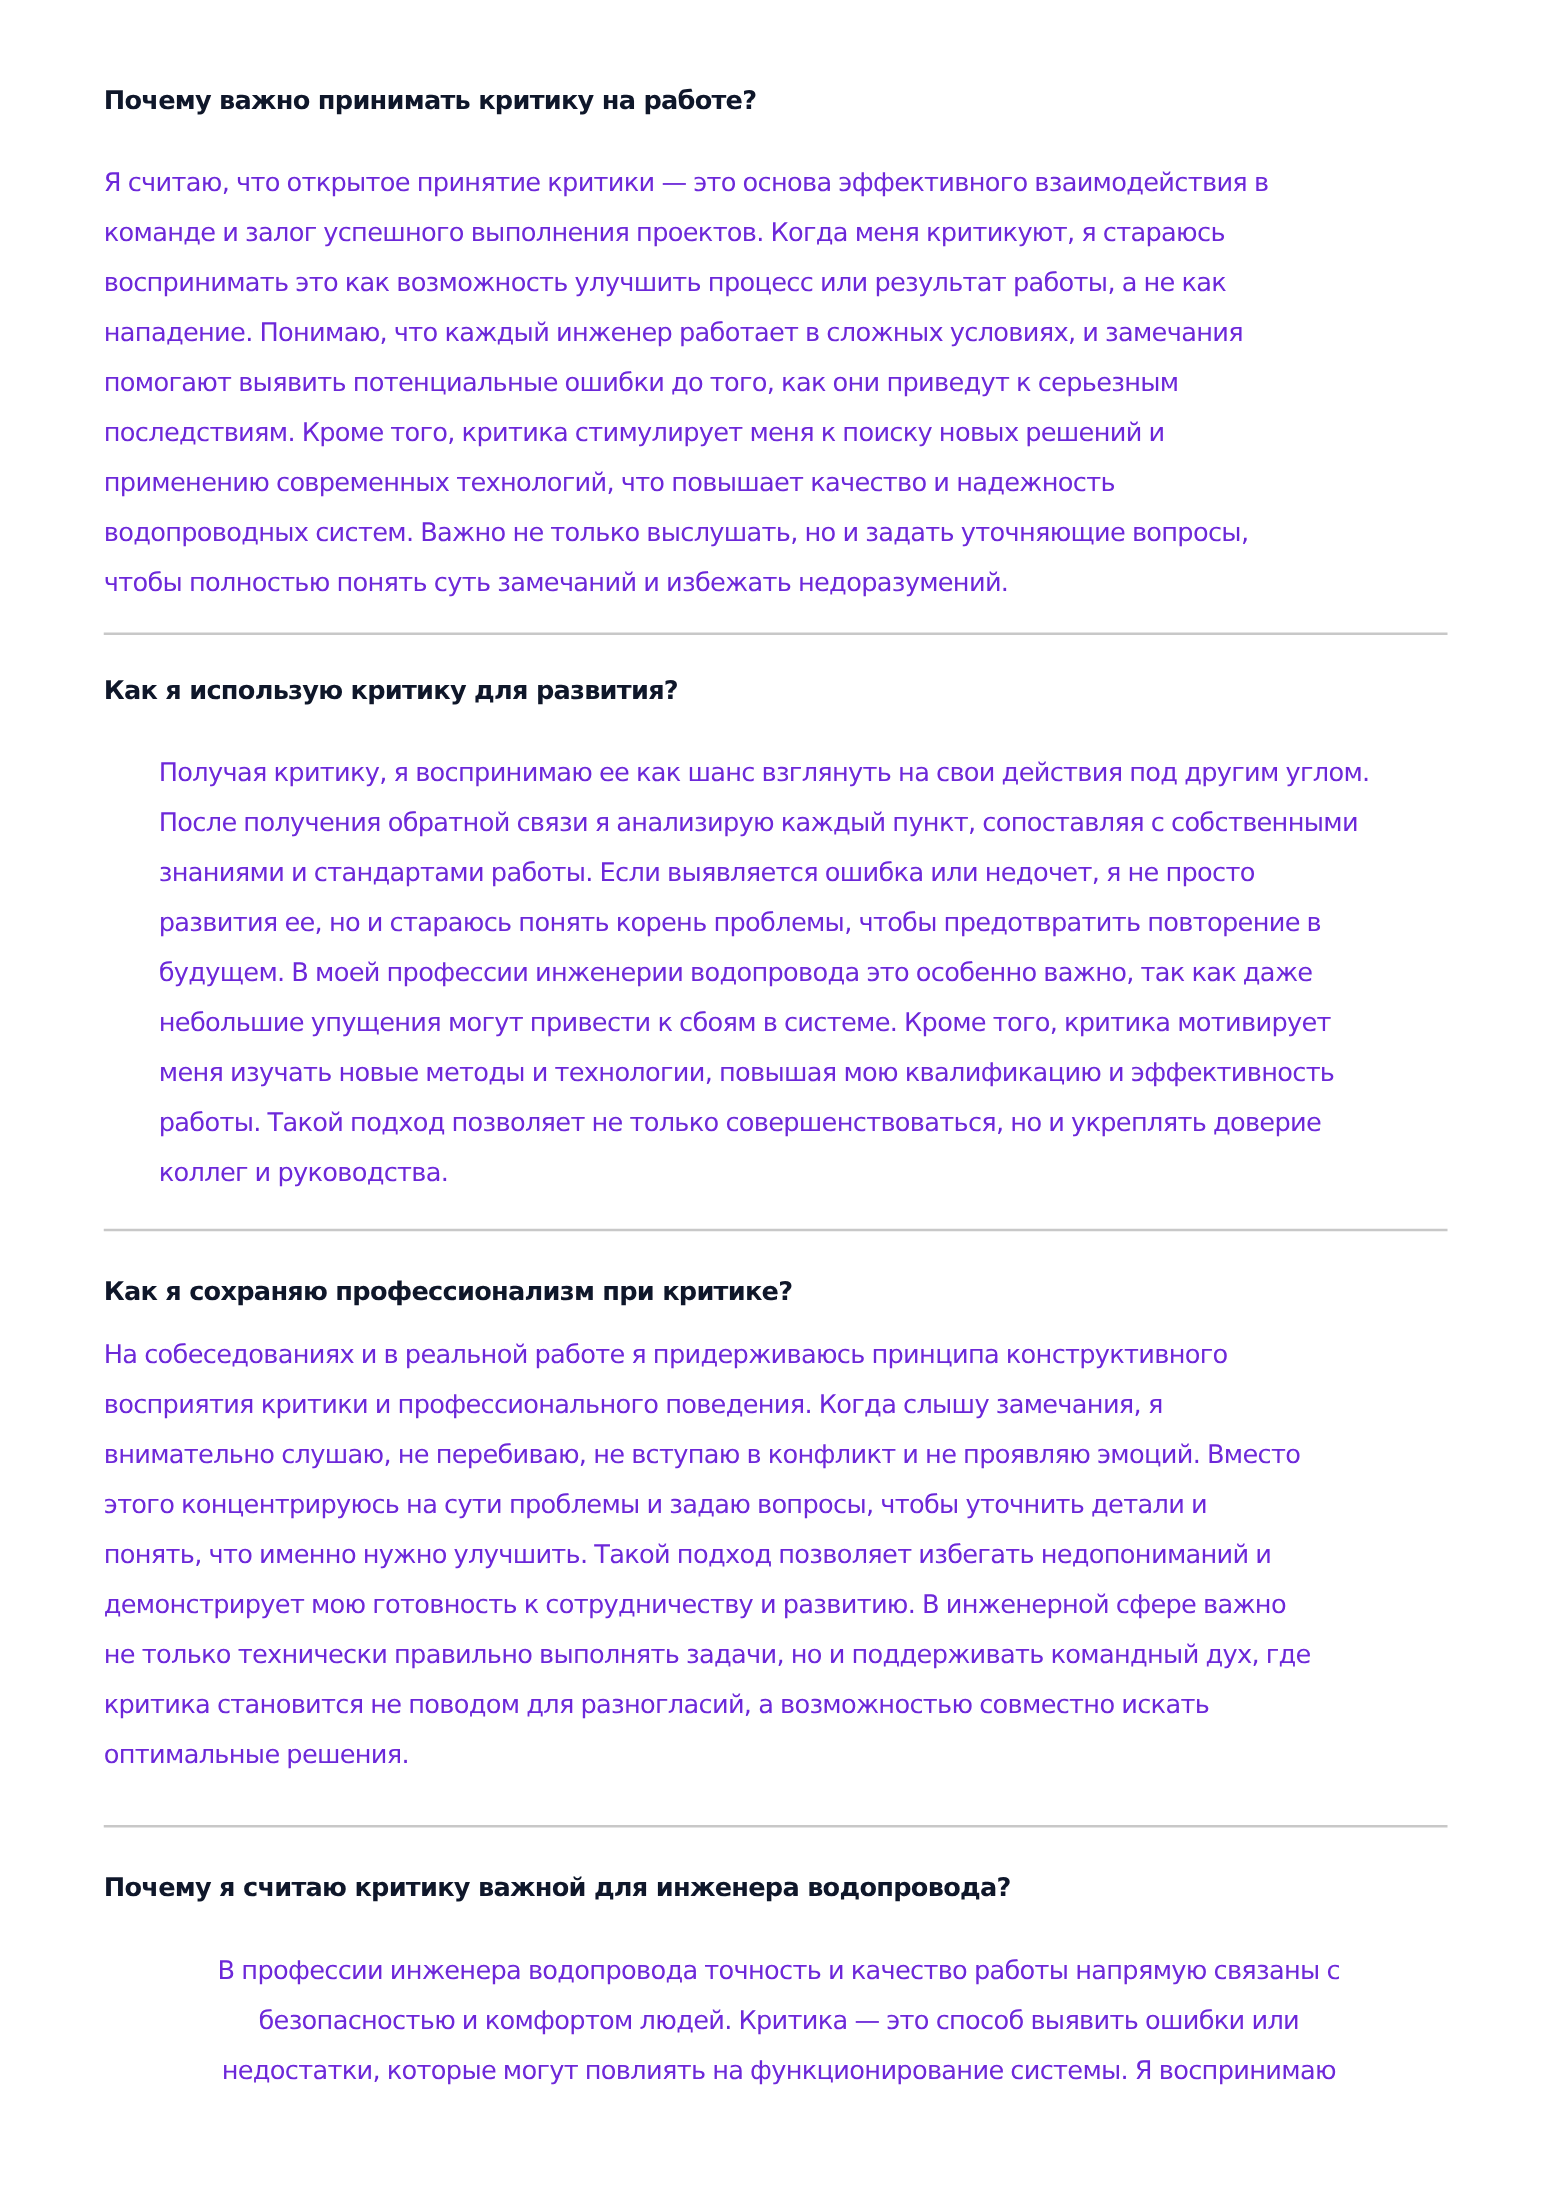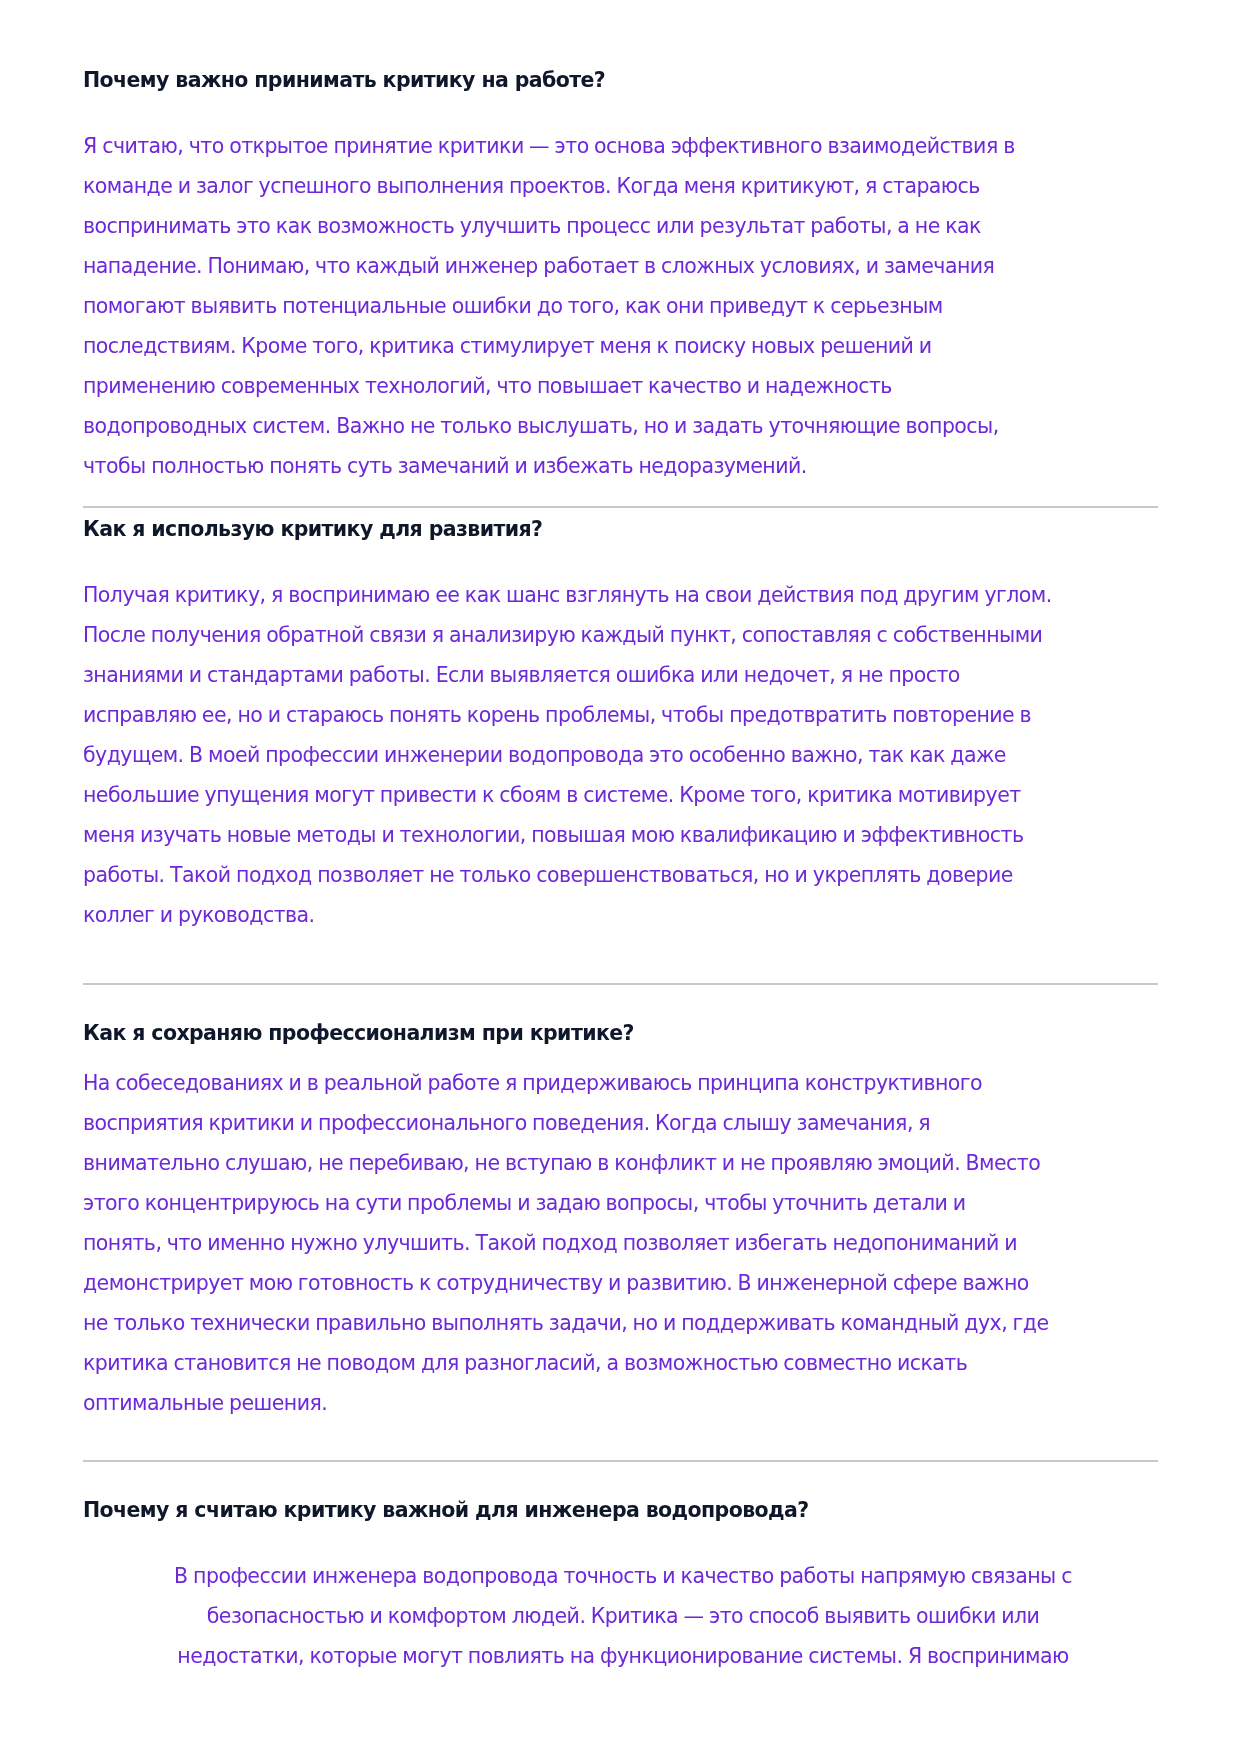--- a/index.html
+++ b/index.html
@@ -65,27 +65,27 @@
       <span class="line">помогают выявить потенциальные ошибки до того, как они приведут к серьезным</span>
       <span class="line">последствиям. Кроме того, критика стимулирует меня к поиску новых решений и</span>
       <span class="line">применению современных технологий, что повышает качество и надежность</span>
       <span class="line">водопроводных систем. Важно не только выслушать, но и задать уточняющие вопросы,</span>
       <span class="line">чтобы полностью понять суть замечаний и избежать недоразумений.</span>
     </p>
   </div>
 
   <hr class="divider" style="top:506px;">
 
-  <div class="sec" style="top:513px;">
+  <div class="sec" style="top:536px;">
     <h2 class="section-title">Как я использую критику для развития?</h2>
-    <p class="section-body" style="margin-top:30px;">
+    <p class="section-body" style="margin-top:30px;margin-left:44px;">
       <span class="line">Получая критику, я воспринимаю ее как шанс взглянуть на свои действия под другим углом.</span>
       <span class="line">После получения обратной связи я анализирую каждый пункт, сопоставляя с собственными</span>
       <span class="line">знаниями и стандартами работы. Если выявляется ошибка или недочет, я не просто</span>
-      <span class="line">исправляю ее, но и стараюсь понять корень проблемы, чтобы предотвратить повторение в</span>
+      <span class="line">развития ее, но и стараюсь понять корень проблемы, чтобы предотвратить повторение в</span>
       <span class="line">будущем. В моей профессии инженерии водопровода это особенно важно, так как даже</span>
       <span class="line">небольшие упущения могут привести к сбоям в системе. Кроме того, критика мотивирует</span>
       <span class="line">меня изучать новые методы и технологии, повышая мою квалификацию и эффективность</span>
       <span class="line">работы. Такой подход позволяет не только совершенствоваться, но и укреплять доверие</span>
       <span class="line">коллег и руководства.</span>
     </p>
   </div>
 
   <hr class="divider" style="top:983px;">
 

